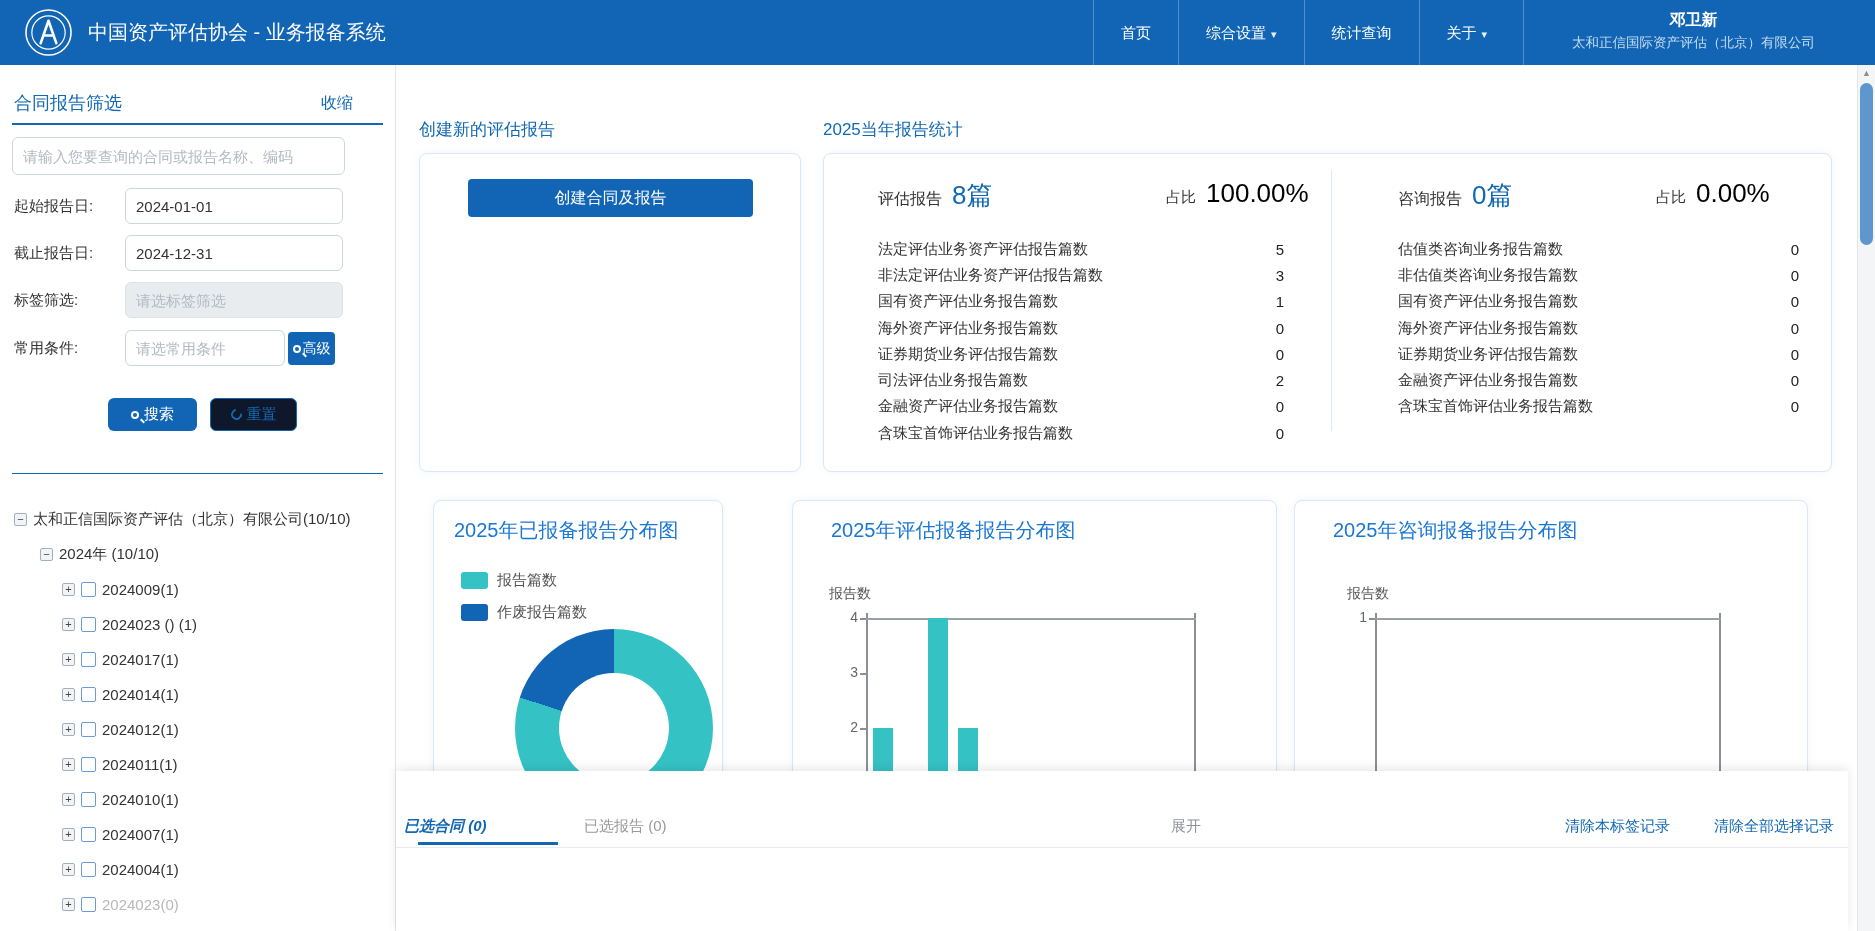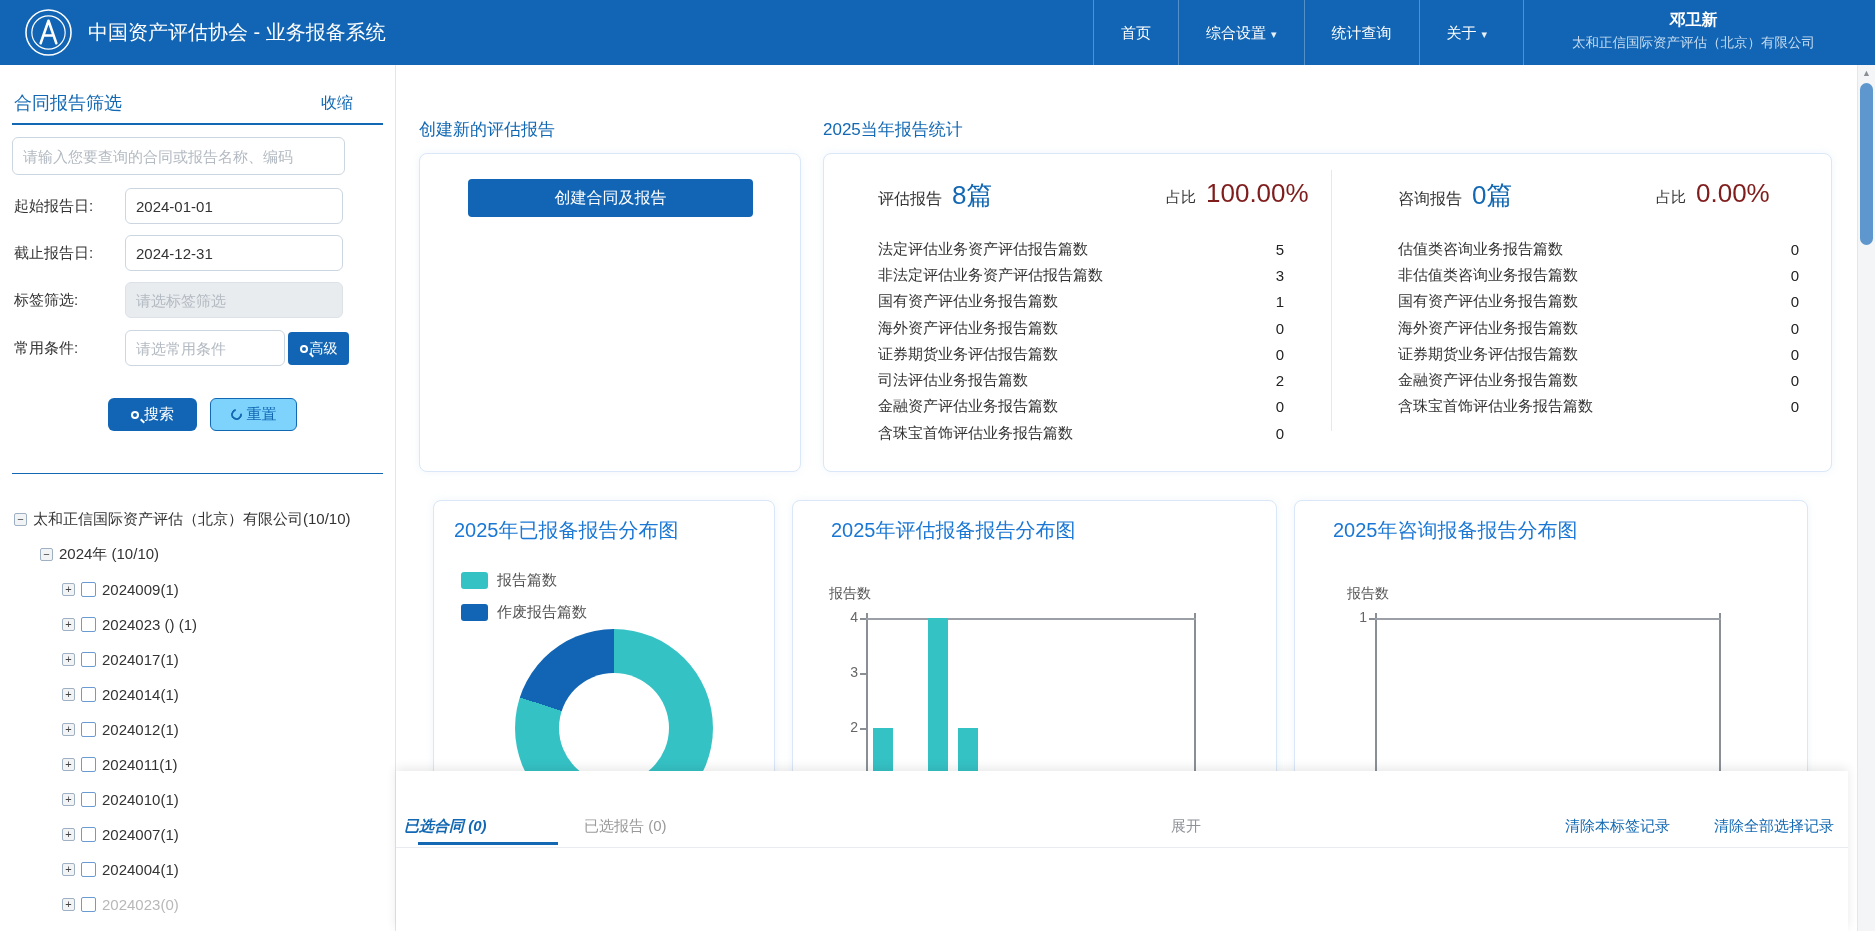--- a/index.html
+++ b/index.html
@@ -26,23 +26,23 @@
   .sidebar { position:absolute; left:0; top:65px; width:396px; height:866px; background:#fff; border-right:1px solid #e2e5e9; z-index:5; }
   .flt-title { position:absolute; left:14px; top:26px; font-size:18px; color:#1268b3; }
   .flt-collapse { position:absolute; right:42px; top:28px; font-size:16px; color:#1268b3; cursor:pointer; }
   .flt-underline { position:absolute; left:12px; top:58px; width:371px; height:2px; background:#1268b3; }
   .inp { border:1px solid #ccd6e0; border-radius:6px; background:#fff; font-size:15px; color:#333; padding:12px 10px; outline:none; font-family:inherit; }
   .inp::placeholder { color:#b3bac2; }
   .search-inp { position:absolute; left:12px; top:72px; width:333px; height:38px; }
   .frow-label { position:absolute; left:14px; font-size:15px; color:#333; }
   .f-inp { position:absolute; left:125px; width:218px; height:36px; }
   .f-inp.disabled { background:#e9ecef; border-color:#dde2e8; }
-  .btn-adv { position:absolute; left:288px; top:267px; width:61px; height:33px; background:#1165b4; color:#fff; border:none; border-radius:4px; font-size:14px; cursor:pointer; display:flex; align-items:center; justify-content:center; gap:2px; font-family:inherit; }
+  .btn-adv { position:absolute; left:288px; top:267px; width:47px; height:33px; background:#1165b4; color:#fff; border:none; border-radius:4px; font-size:14px; cursor:pointer; display:flex; align-items:center; justify-content:center; gap:2px; font-family:inherit; }
   .btn-search { position:absolute; left:108px; top:333px; width:89px; height:33px; background:#1165b4; color:#fff; border:none; border-radius:6px; font-size:15px; cursor:pointer; display:flex; align-items:center; justify-content:center; gap:5px; font-family:inherit; }
-  .btn-reset { position:absolute; left:210px; top:333px; width:87px; height:33px; background:#7dd3fc; color:#1268b3; border:1px solid #1268b3; border-radius:6px; font-size:15px; cursor:pointer; display:flex; align-items:center; justify-content:center; gap:5px; font-family:Liberation Mono, monospace; }
+  .btn-reset { position:absolute; left:210px; top:333px; width:87px; height:33px; background:#0f172a; color:#1268b3; border:1px solid #1268b3; border-radius:6px; font-size:15px; cursor:pointer; display:flex; align-items:center; justify-content:center; gap:5px; font-family:Liberation Mono, monospace; }
   .mag { display:inline-block; width:8px; height:8px; border:2px solid #fff; border-radius:50%; position:relative; }
   .mag::after { content:""; position:absolute; left:7px; top:7px; width:5px; height:2px; background:#fff; transform:rotate(45deg); }
   .refresh { display:inline-block; width:11px; height:11px; border:2px solid #1268b3; border-radius:50%; border-top-color:transparent; transform:rotate(35deg); }
   .flt-divider { position:absolute; left:12px; top:408px; width:371px; height:1px; background:#1268b3; }
   .tree { position:absolute; left:0; top:437px; width:396px; }
   .tree-row { height:35px; display:flex; align-items:center; cursor:pointer; white-space:nowrap; }
   .tr-root { padding-left:14px; } .tr-year { padding-left:40px; } .tr-item { padding-left:62px; }
   .tbox { width:13px; height:13px; border:1px solid #9fb0c2; background:#f2f3f5; border-radius:2px; font-size:11px; line-height:11px; text-align:center; color:#444; margin-right:6px; flex:0 0 auto; }
   .tcheck { width:15px; height:15px; border:1px solid #6b9bd2; border-radius:2px; background:#fff; margin-right:6px; flex:0 0 auto; }
   .tlabel { font-size:15px; color:#333; }
@@ -53,28 +53,28 @@
   .sec-title { position:absolute; font-size:17px; color:#1268b3; }
   .panel { position:absolute; border:1px solid #d9e7f8; border-radius:8px; background:#fff; box-shadow:0 0 8px rgba(130,170,215,.12); overflow:hidden; }
   .p-create { left:23px; top:88px; width:382px; height:319px; }
   .btn-create { position:absolute; left:48px; top:25px; width:285px; height:38px; background:#1165b4; color:#fff; border:none; border-radius:4px; font-size:16px; cursor:pointer; font-family:inherit; }
   .p-stats { left:427px; top:88px; width:1009px; height:319px; }
   .stats-vdivider { position:absolute; left:507px; top:16px; bottom:40px; width:1px; background:#ddeafa; }
   .stat-head { position:absolute; top:24px; display:flex; align-items:baseline; gap:10px; }
   .sh-name { font-size:16px; color:#333; }
   .sh-count { font-size:26px; color:#1268b3; }
   .sh-ratio-label { font-size:15px; color:#333; }
-  .sh-ratio { font-size:26px; color:#7f1d1d; }
+  .sh-ratio { font-size:26px; color:#000000; }
   .stat-rows { position:absolute; top:82px; }
   .stat-row { height:26.3px; display:flex; justify-content:space-between; align-items:center; font-size:15px; color:#333; }
   .stat-value { color:#222; }
 
   
   .chart-panel { top:435px; height:300px; }
-  .cp1 { left:37px; width:342px;padding-left:36px; }
+  .cp1 { left:37px; width:290px;padding-left:36px; }
   .cp2 { left:396px; width:485px; }
   .cp3 { left:898px; width:514px; }
   .chart-title { position:absolute; top:16px; font-size:20px; color:#1a77d4; }
   .legend-item { position:absolute; left:27px; display:flex; align-items:center; gap:9px; font-size:15px; color:#555; }
   .legend-swatch { width:27px; height:17px; border-radius:3px; flex:0 0 auto; }
   .donut { position:absolute; left:81px; top:128px; width:198px; height:198px; border-radius:50%; }
   .donut-hole { position:absolute; left:44px; top:44px; width:110px; height:110px; border-radius:50%; background:#fff; }
   .plot { position:absolute; left:0; top:0; right:0; bottom:0; }
   .ylab { position:absolute; font-size:14px; color:#555; }
   .axis-v { position:absolute; top:112px; bottom:0; width:2px; background:#8a8f96; }

